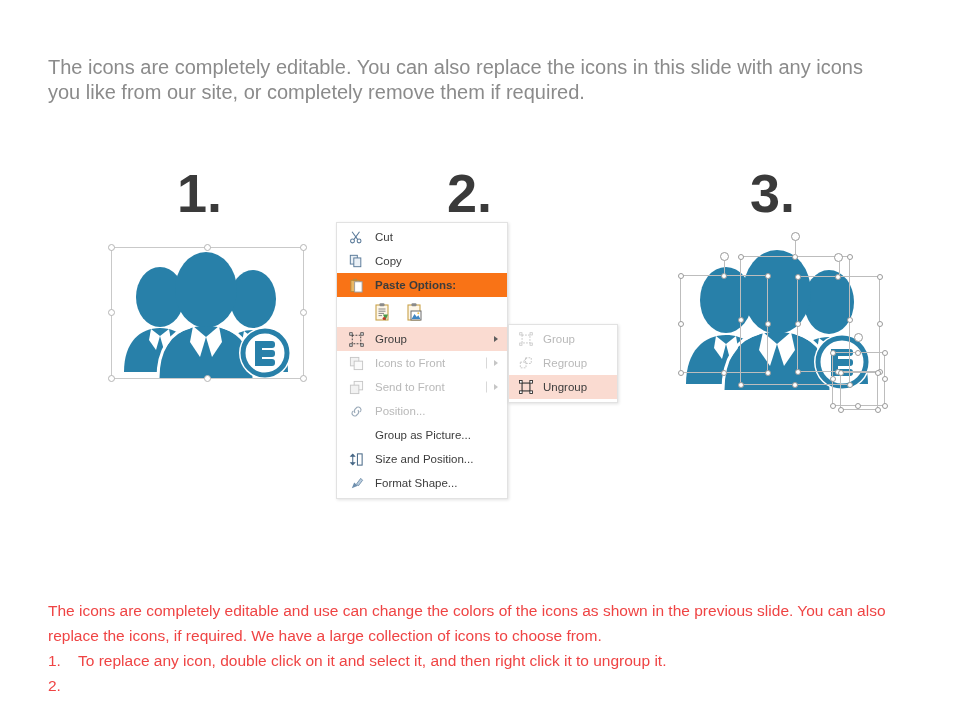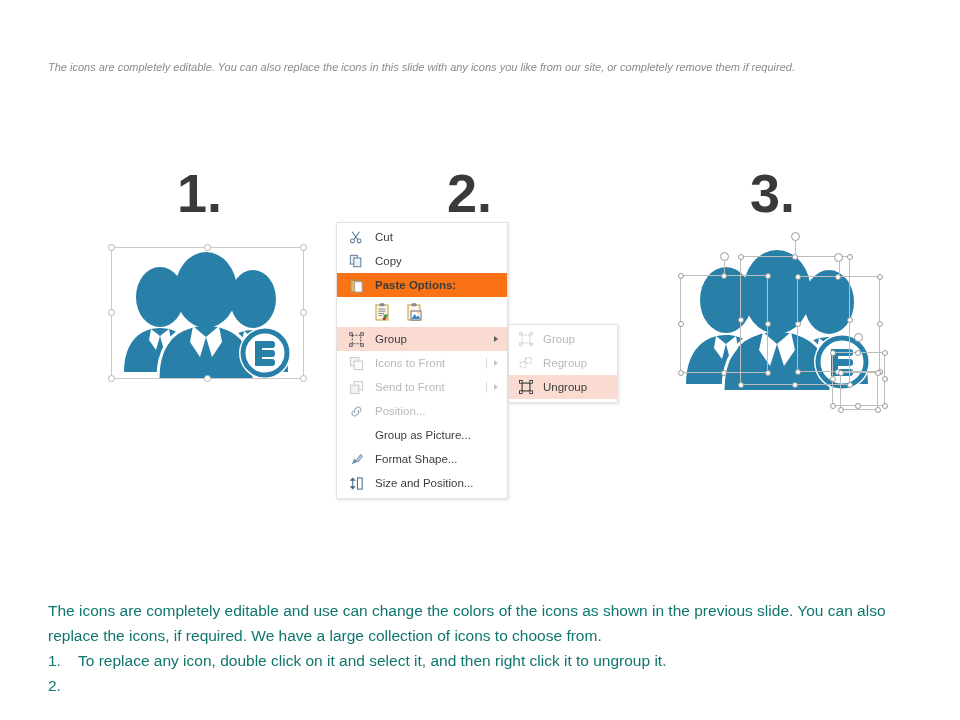--- a/index.html
+++ b/index.html
@@ -15,21 +15,21 @@
   .slide { position: absolute; inset: 0; background: #fff; }
 
   
   .title {
     position: absolute; left: 48px; top: 18px;
     font-size: 25.5px; font-style: italic; font-weight: bold;
     color: #3a3a3a; letter-spacing: -0.2px; white-space: nowrap;
   }
   .subtitle {
     position: absolute; left: 48px; top: 55px; width: 830px;
-    font-size: 11px; color: #8b8b8b; line-height: 25px; font-style: italic;
+    font-size: 20px; color: #8b8b8b; line-height: 25px;
   }
 
   
   .step-num {
     position: absolute; font-size: 54px; font-weight: bold;
     color: #3a3a3a; line-height: 1;
   }
   #num1 { left: 177px; top: 166px; }
   #num2 { left: 447px; top: 166px; }
   #num3 { left: 750px; top: 166px; }
@@ -129,21 +129,21 @@
     font-size: 11.5px; color: #3c3c3c;
     padding: 2px 0 3px 0;
     box-sizing: border-box;
   }
   .sub-menu .mi { padding-left: 34px; height: 24px; }
   .sub-menu .mi .ic { left: 7px; }
 
   
   .foot {
     position: absolute; left: 48px; top: 598px; width: 880px;
-    font-size: 15.5px; color: #0f766e; line-height: 25px;
+    font-size: 15.5px; color: #ef4444; line-height: 25px;
   }
   .foot ol {
     margin: 0; padding: 0; list-style: none;
   }
   .foot li {
     display: flex; line-height: 25px;
   }
   .foot li .n { width: 30px; flex: 0 0 30px; }
 </style>
 </head>
@@ -411,39 +411,39 @@
       <span class="lbl">Position...</span>
     </div>
 
     <div class="mi">
       <span class="lbl">Group as Picture...</span>
     </div>
 
     <div class="mi">
       <span class="ic">
         <svg width="15" height="15" viewBox="0 0 16 16">
-          <path d="M3 13 L5.5 7 L9.5 10.5 Z" fill="#6e8fae"></path>
-          <path d="M8 8.5 L12.5 2.5 L14.5 4.5 L10 10.5 Z" fill="#b9cddf" stroke="#5f7f9c" stroke-width="0.8"></path>
-        </svg>
-      </span>
-      <span class="lbl">Format Shape...</span>
-    </div>
-
-    <div class="mi">
-      <span class="ic">
-        <svg width="15" height="15" viewBox="0 0 16 16">
           <rect x="9" y="2" width="5" height="12" fill="none" stroke="#4a6a88" stroke-width="1.1"></rect>
           <g stroke="#4a6a88" stroke-width="1.1" fill="#4a6a88">
             <path d="M4 3 V13"></path>
               <path d="M2 4.5 L4 2.3 L6 4.5 Z"></path>
               <path d="M2 11.5 L4 13.7 L6 11.5 Z"></path>
           </g>
         </svg>
       </span>
       <span class="lbl">Size and Position...</span>
+    </div>
+
+    <div class="mi">
+      <span class="ic">
+        <svg width="15" height="15" viewBox="0 0 16 16">
+          <path d="M3 13 L5.5 7 L9.5 10.5 Z" fill="#6e8fae"></path>
+          <path d="M8 8.5 L12.5 2.5 L14.5 4.5 L10 10.5 Z" fill="#b9cddf" stroke="#5f7f9c" stroke-width="0.8"></path>
+        </svg>
+      </span>
+      <span class="lbl">Format Shape...</span>
     </div>
   </div>
 
   <div class="sub-menu">
     <div class="mi disabled">
       <span class="ic">
         <svg width="14" height="14" viewBox="0 0 16 16">
           <rect x="3.5" y="3.5" width="9" height="9" fill="none" stroke="#c6c6c6" stroke-width="1.1" stroke-dasharray="2 1.4"></rect>
           <g fill="#ffffff" stroke="#c6c6c6" stroke-width="0.9">
             <rect x="0.8" y="0.8" width="2.6" height="2.6"></rect>

